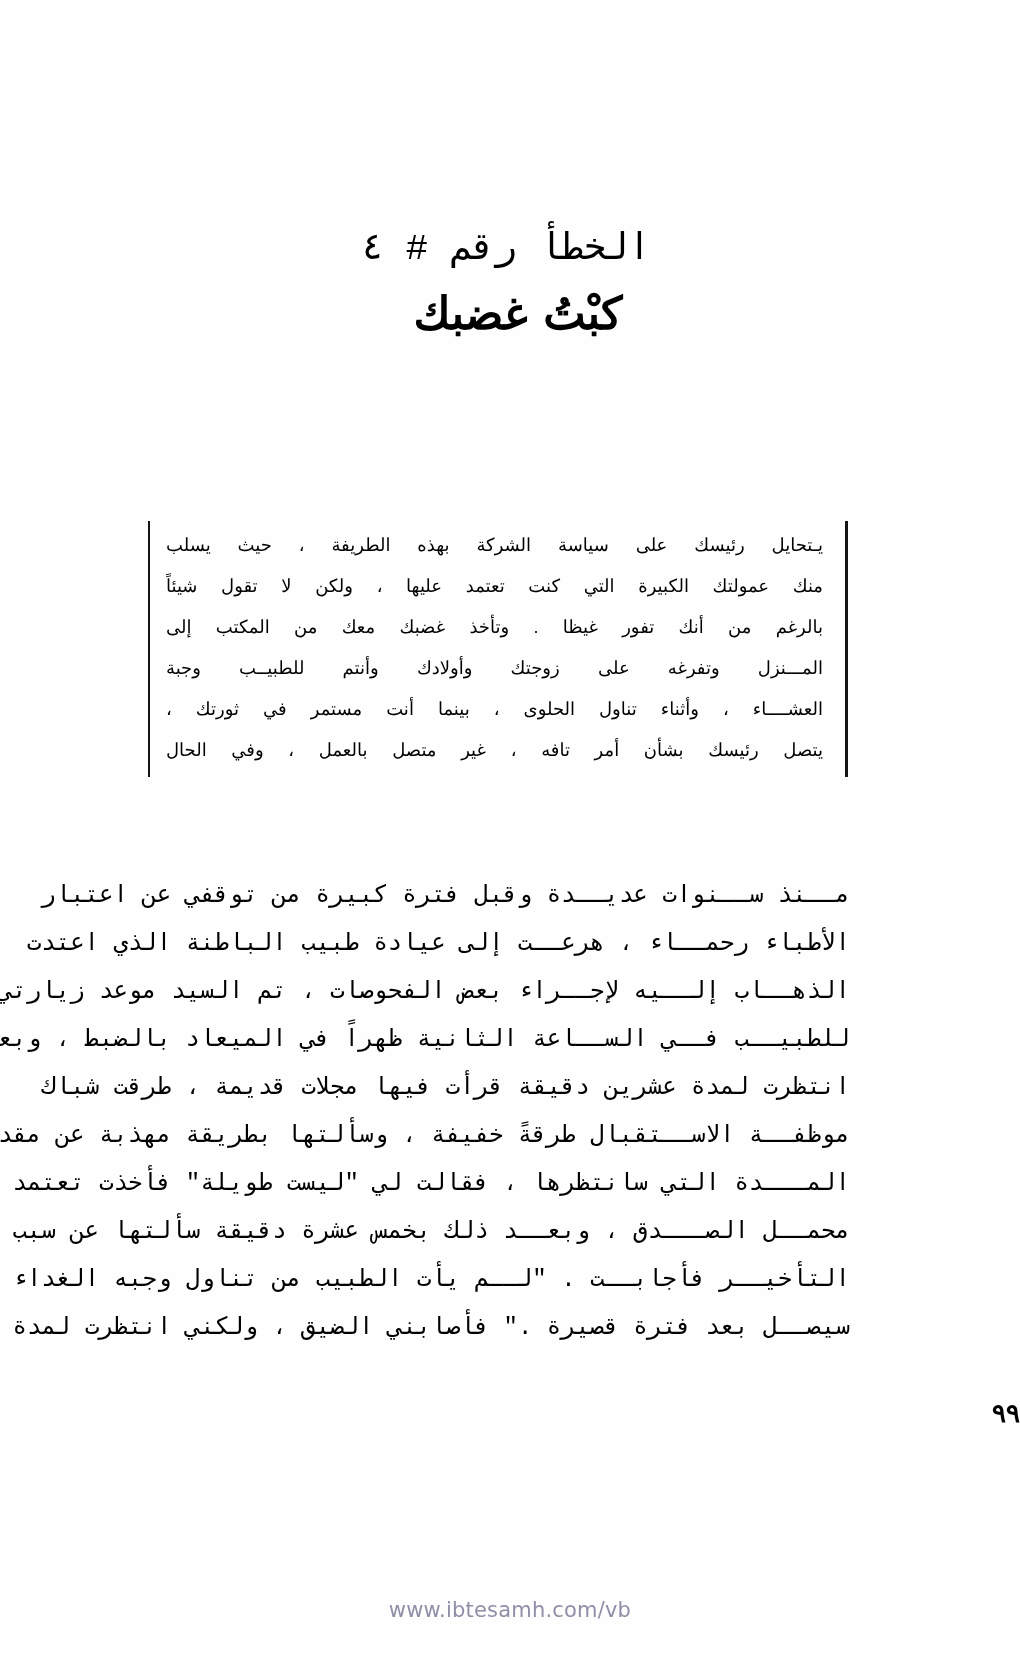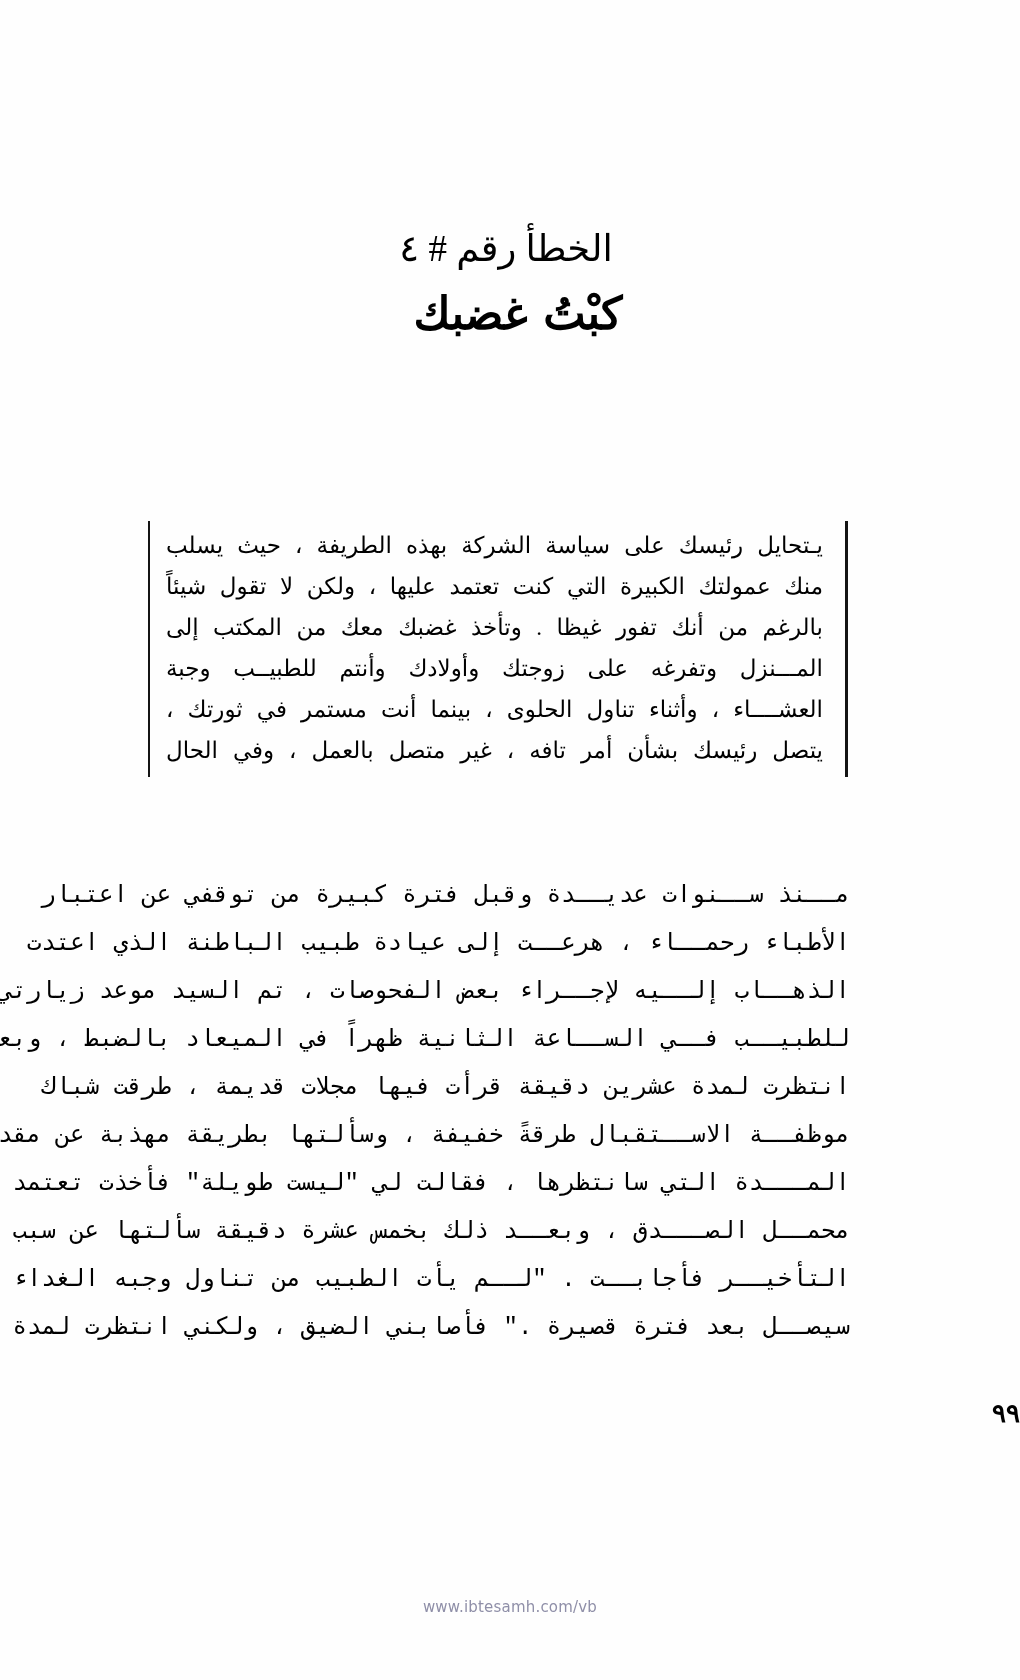--- a/index.html
+++ b/index.html
@@ -31,21 +31,21 @@
     text-align: center;
     direction: rtl;
   }
   .chapter-kicker {
     font-size: 37px;
     font-weight: 400;
     letter-spacing: 0.5px;
     line-height: 1.15;
     margin: 0 0 18px 0;
     padding-right: 8px;
-    font-family: Liberation Serif, serif;
+    font-family: Liberation Mono, monospace;
   }
   .chapter-title {
     font-size: 45px;
     font-weight: 700;
     line-height: 1.1;
     margin: 0;
     padding-right: 14px;
     font-family: "DejaVu Serif", "Liberation Serif", serif;
     padding-left: 30px;
   }
@@ -56,25 +56,25 @@
     top: 521px;
     left: 148px;
     width: 700px;
     direction: rtl;
     box-sizing: border-box;
     border-right: 3px solid #141414;
     border-left: 2px solid #141414;
     padding: 4px 22px 6px 16px;
   }
   .quote-line {
-    font-size: 23px;
+    font-size: 18px;
     line-height: 41px;
     text-align: justify;
     text-align-last: justify;
-    font-family: Liberation Serif, serif;
+    font-family: Liberation Sans, sans-serif;
     white-space: nowrap;
     letter-spacing: 0px;
   }
   .quote-line.last {
     text-align-last: center;
     padding-right: 60px;
   }
 
   
   .body-block {
@@ -109,21 +109,21 @@
     direction: rtl;
   }
 
   
   .footer-watermark {
     position: absolute;
     top: 1598px;
     left: 0;
     right: 0;
     text-align: center;
-    font-size: 15px;
+    font-size: 21px;
     color: #8f8fa8;
     font-family: "DejaVu Sans", "Liberation Sans", sans-serif;
     letter-spacing: 0.2px;
   }
 </style>
 </head>
 <body>
 
 <div class="page">
 

